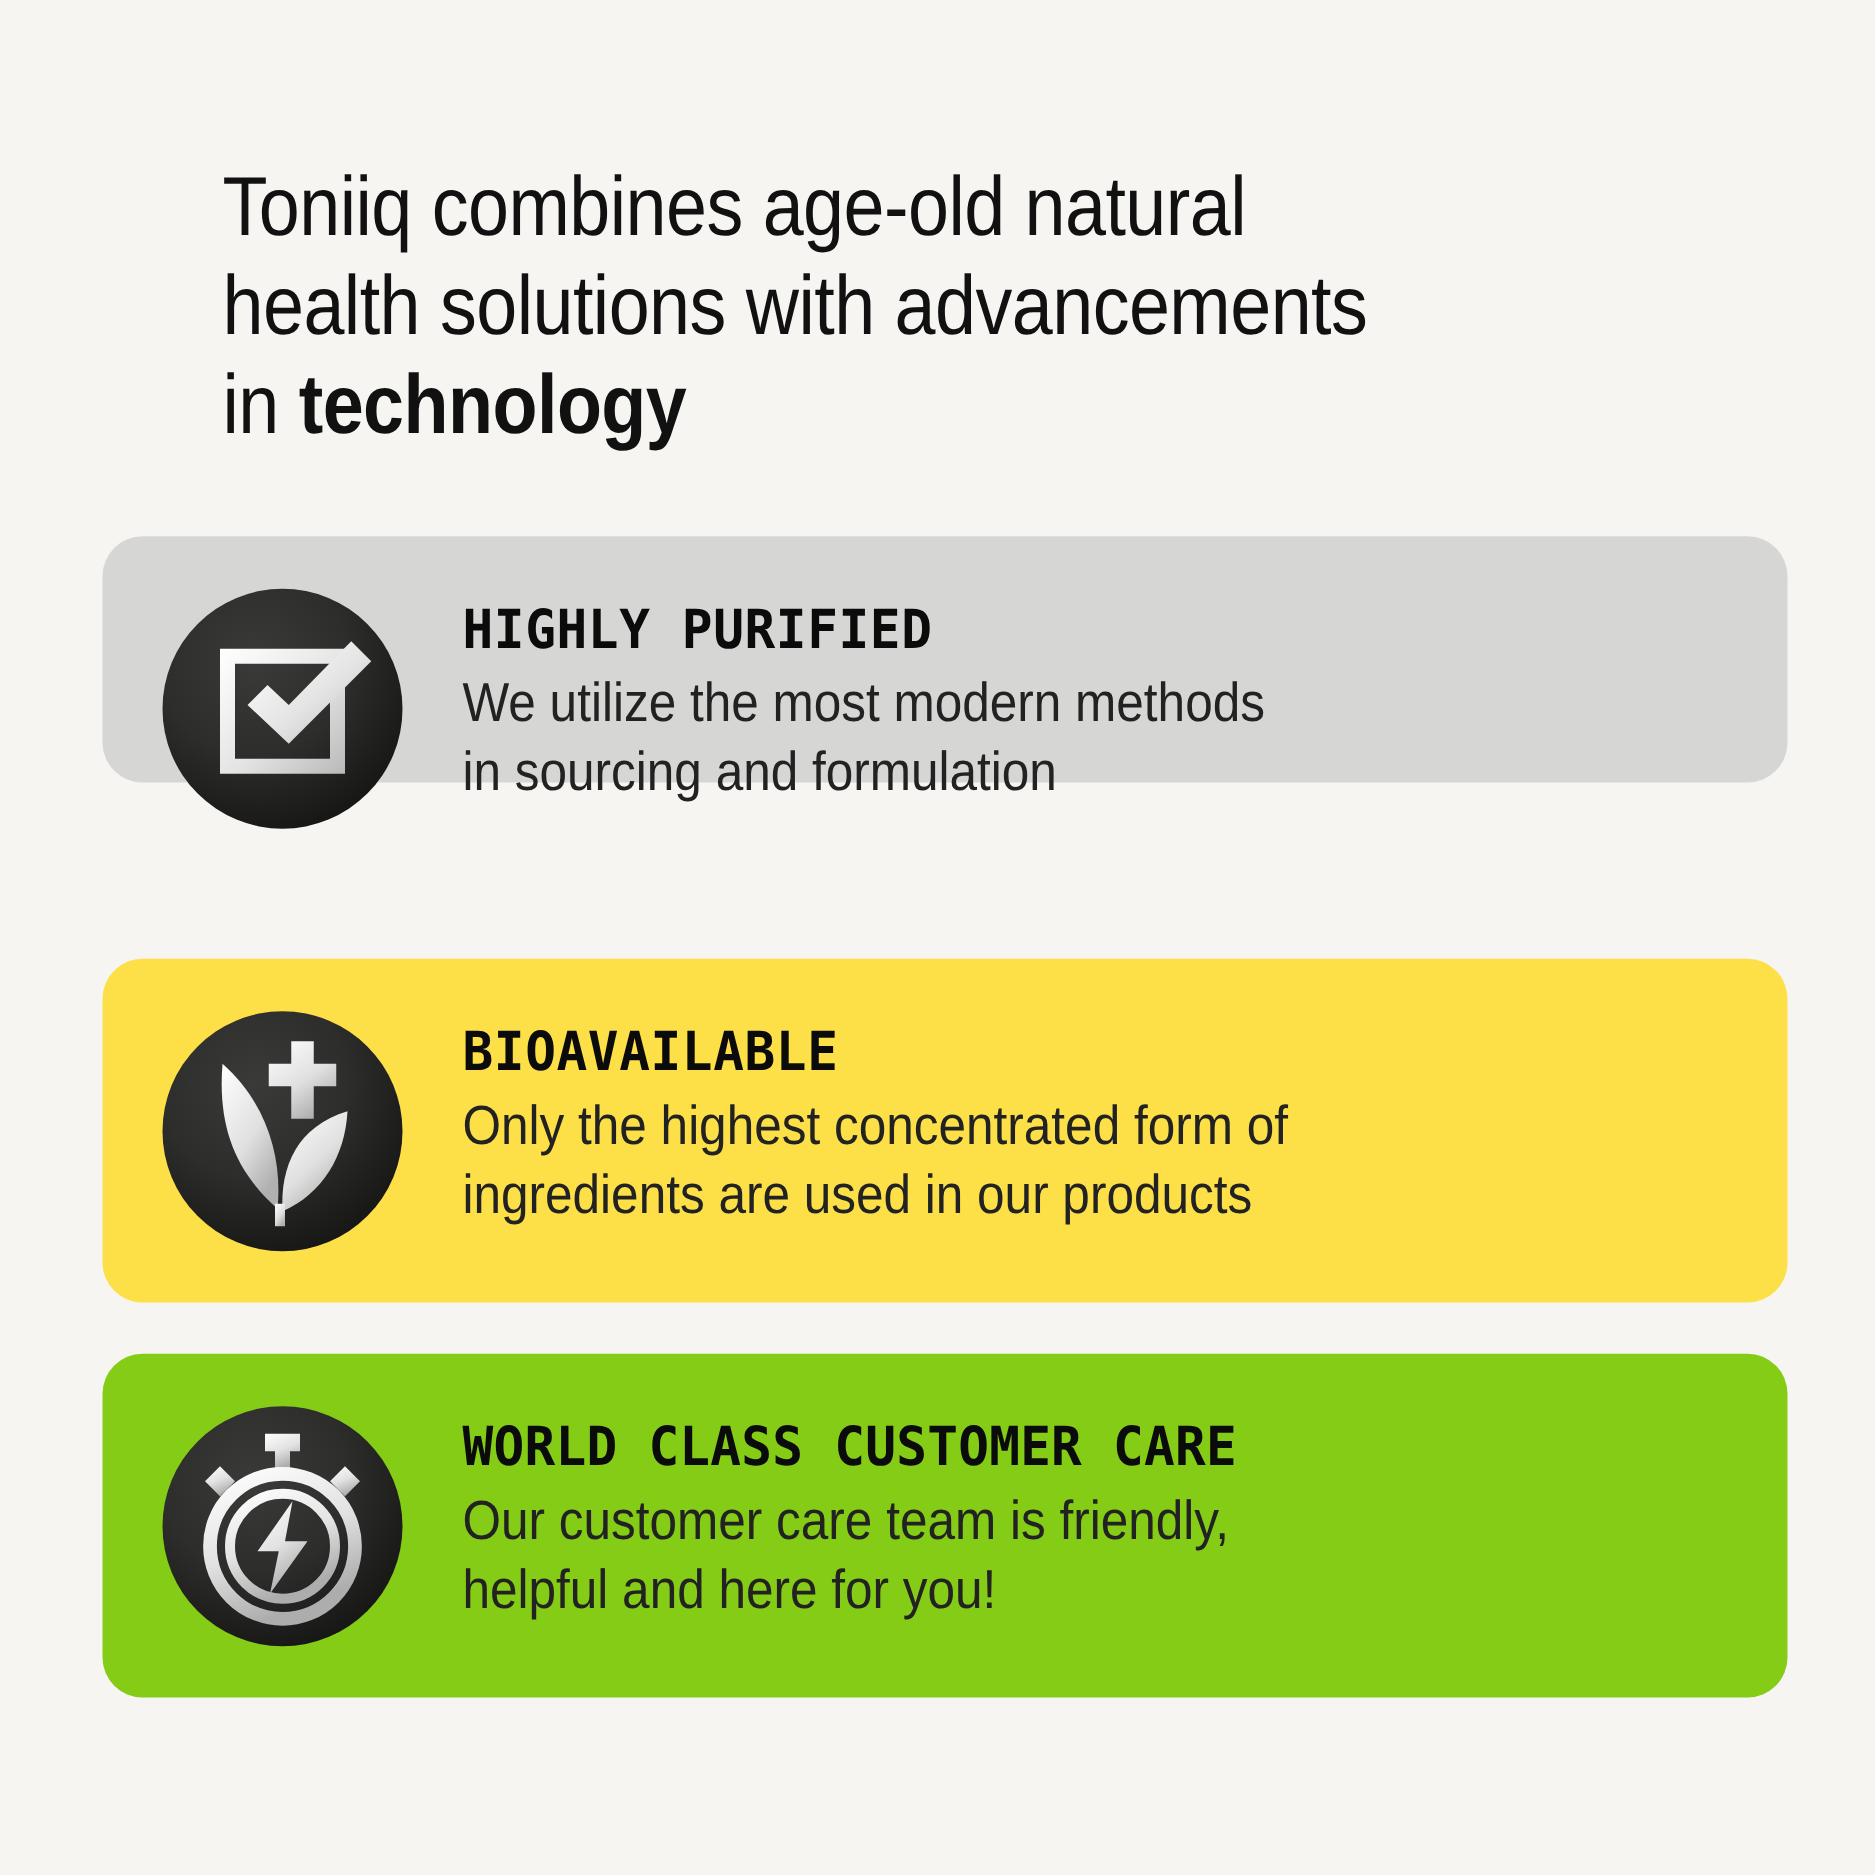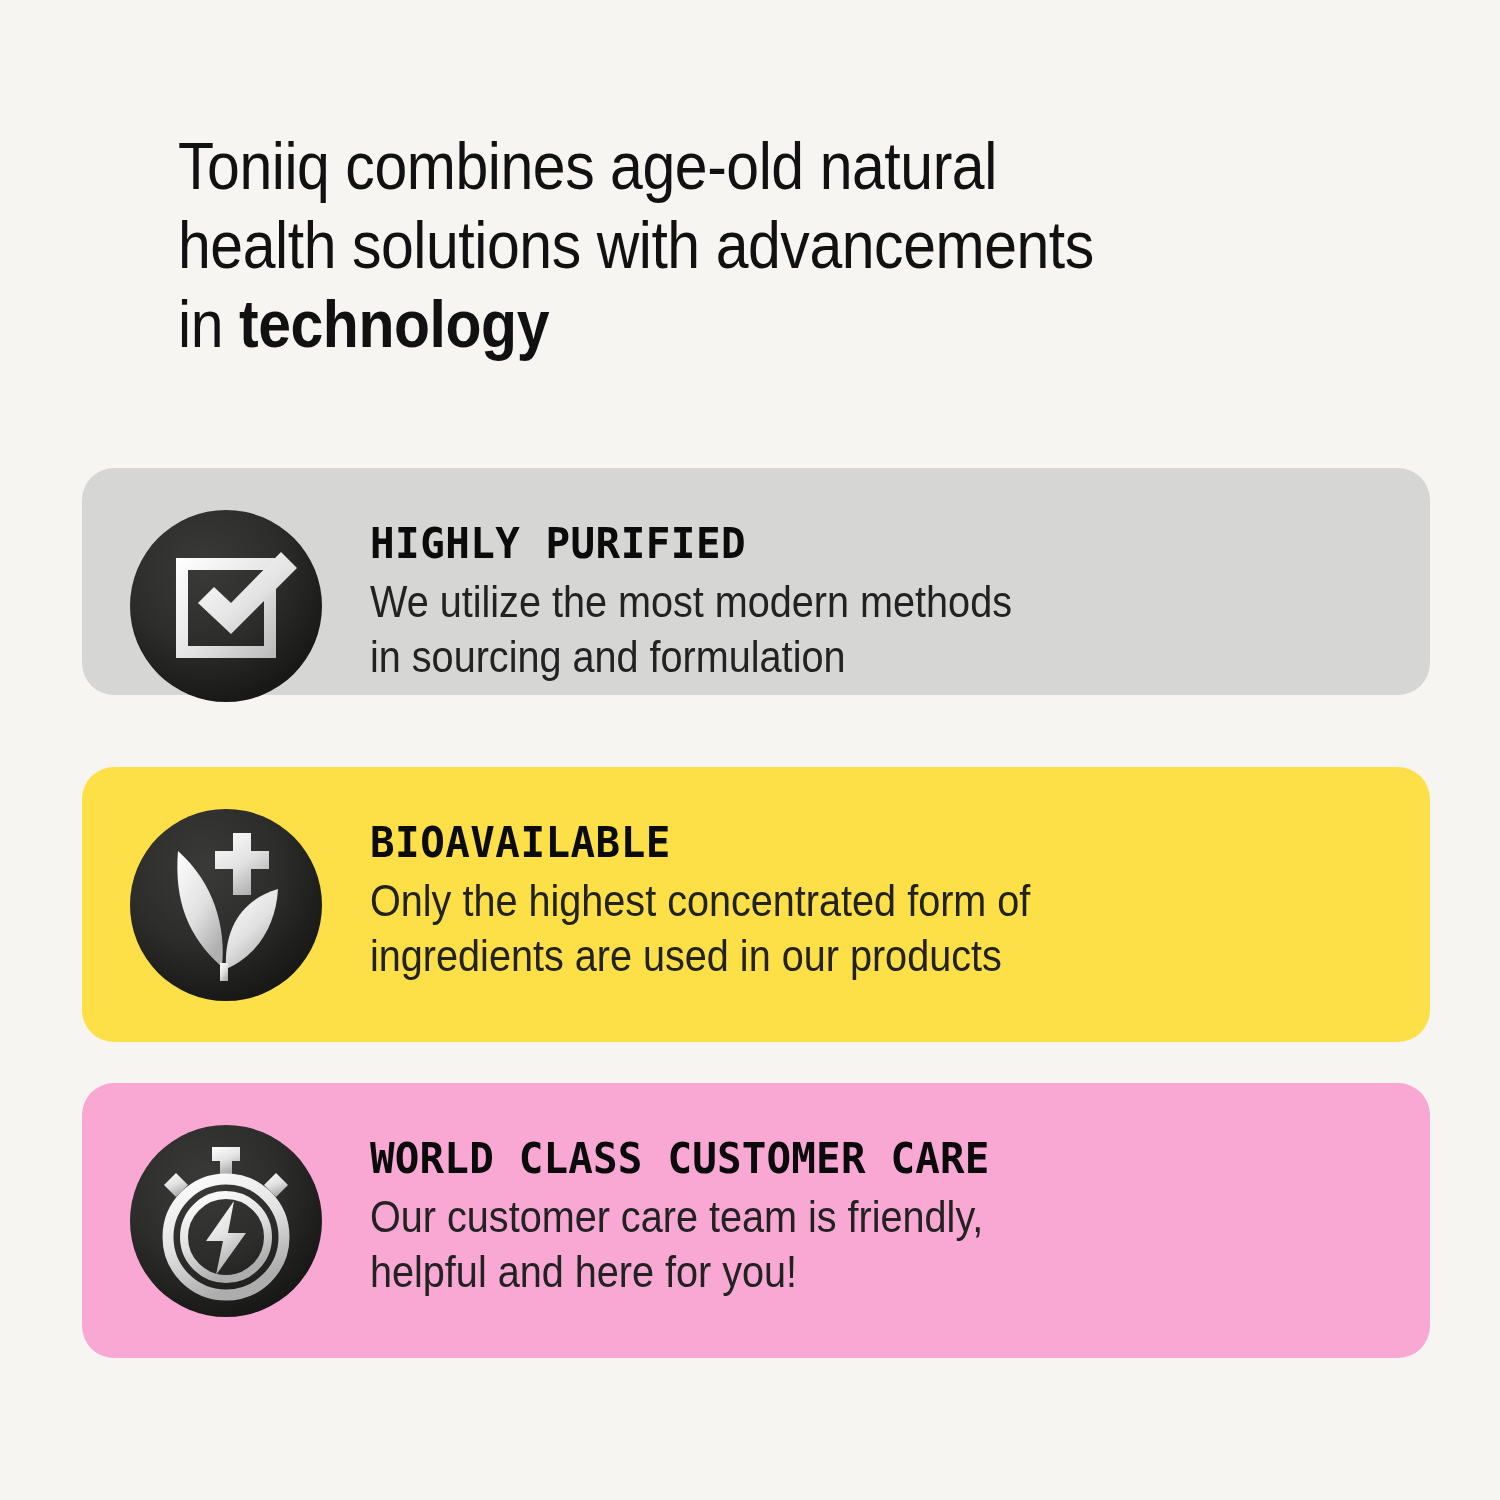--- a/index.html
+++ b/index.html
@@ -43,21 +43,21 @@
   
   .card {
     position: absolute;
     left: 82px;
     width: 1348px;
     border-radius: 32px;
     box-sizing: border-box;
     display: flex;
     align-items: flex-start;
   }
-  .card-1 { top: 468px;  height: 227px; background: #d6d7d5; }
+  .card-1 { top: 429px;  height: 197px; background: #d6d7d5; }
   .card-2 { top: 767px;  height: 275px; background: #e4ddd8; }
   .card-3 { top: 1083px; height: 275px; background: #dedee0; }
 
   .icon-wrap {
     position: absolute;
     left: 48px;
     top: 42px;
     width: 192px;
     height: 192px;
   }
@@ -167,21 +167,21 @@
         </svg>
       </div>
     </div>
     <div class="card-text">
       <div class="card-title">BIOAVAILABLE</div>
       <div class="card-body">Only the highest concentrated form of
 ingredients are used in our products</div>
     </div>
   </div>
 
-  <div class="card card-3" style="background: #f9a8d4;">
+  <div class="card card-3" style="background: #84cc16;">
     <div class="icon-wrap">
       <div class="icon-disc">
         <svg viewBox="0 0 192 192" xmlns="http://www.w3.org/2000/svg">
           <defs>
             <linearGradient id="sil3" x1="0" y1="0" x2="0.4" y2="1">
               <stop offset="0%" stop-color="#ffffff"></stop>
               <stop offset="55%" stop-color="#e2e2e2"></stop>
               <stop offset="100%" stop-color="#adadad"></stop>
             </linearGradient>
           </defs>

